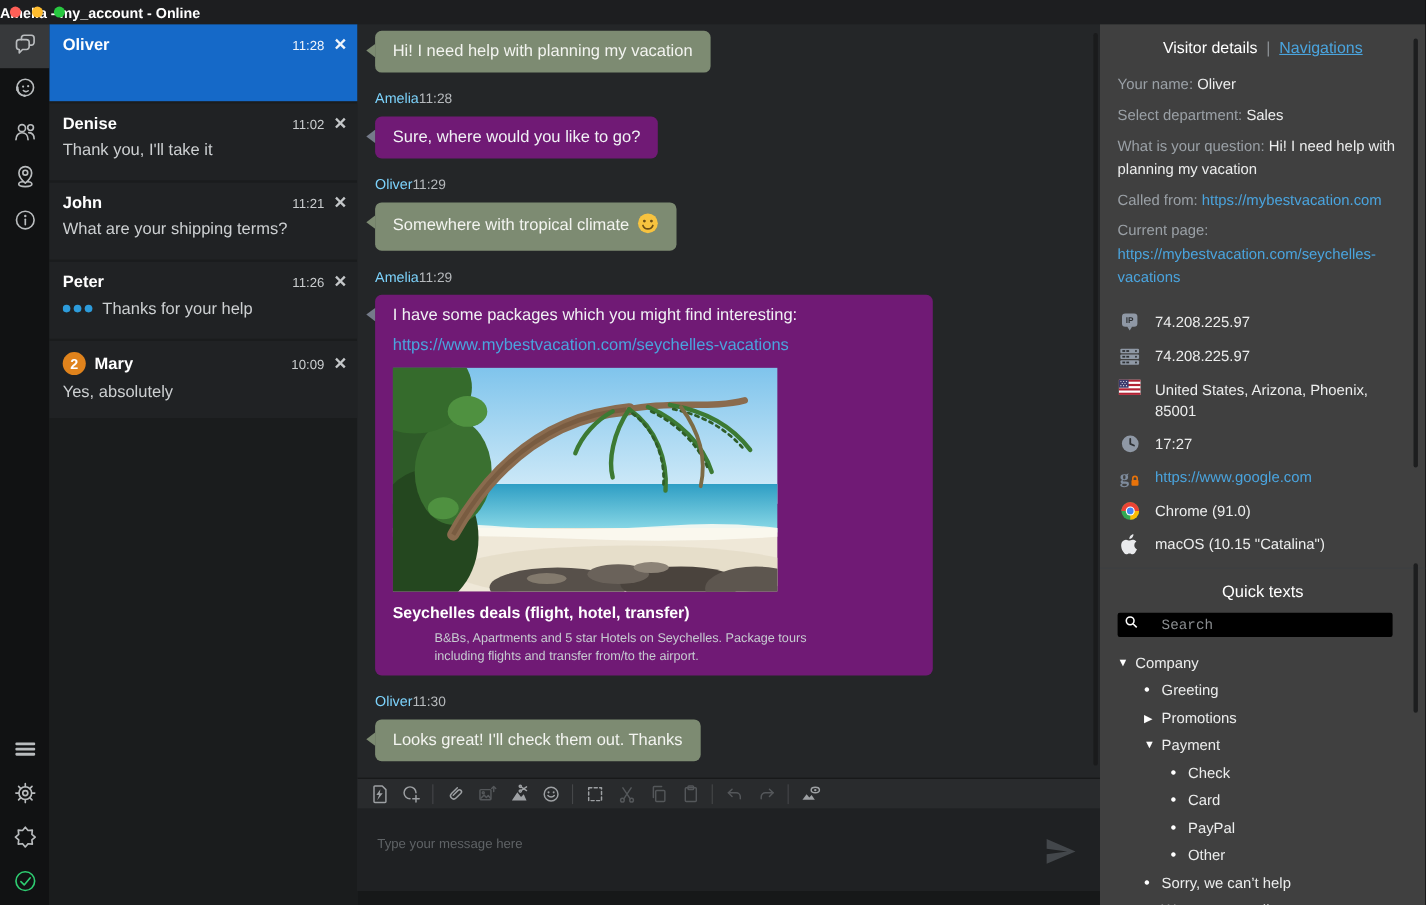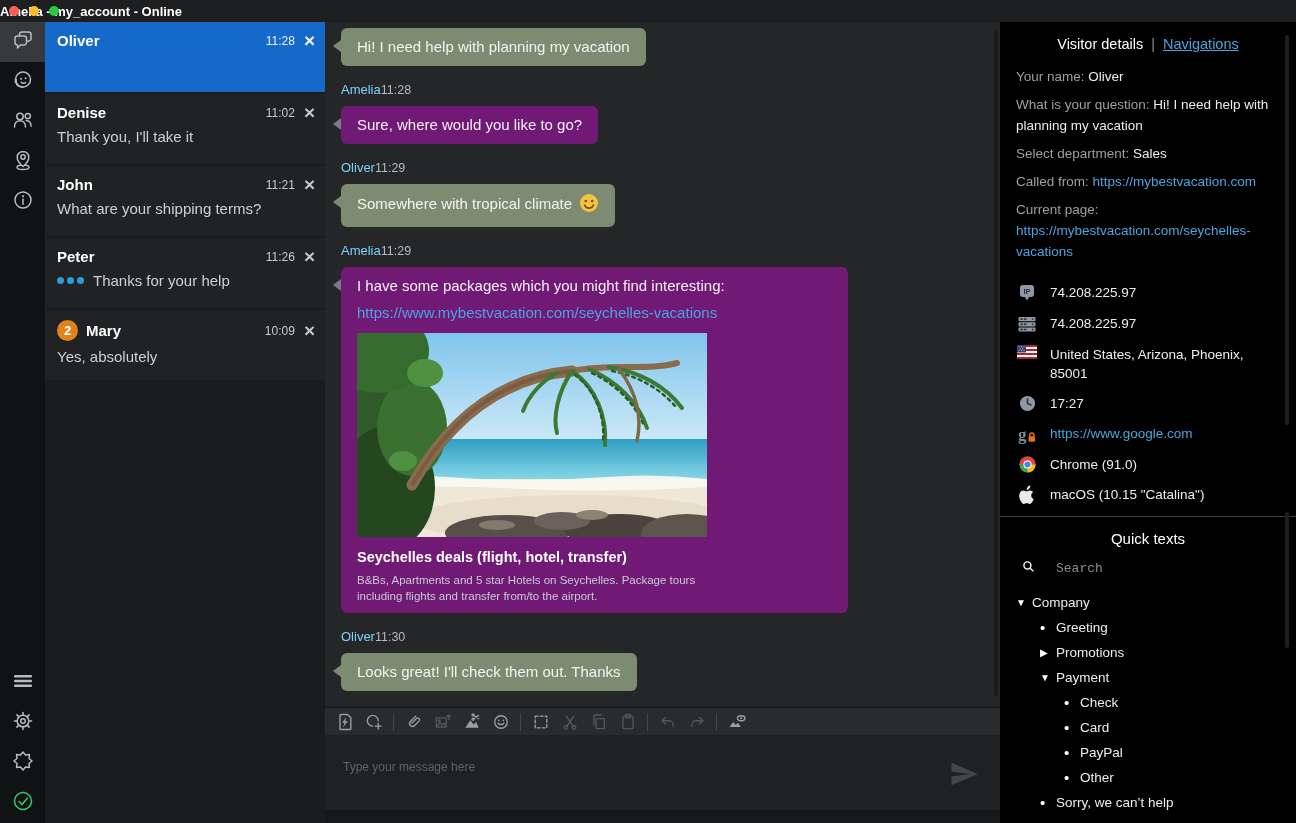--- a/index.html
+++ b/index.html
@@ -55,41 +55,41 @@
   .bubble.visitor::before{border-right-color:#7d8b72;}
   .bubble.agent::before{border-right-color:#757b8a;}
   .msg-meta{margin:0 0 8px 0;font-size:13px;line-height:16px;}
   .mname{font-weight:400;color:#7dd3fc;margin-right:0;}
   .mtime{color:#b6b9bc;font-size:12.5px;}
   .bubble .emoji{vertical-align:-4px;margin-left:7px;}
   .bubble.large{width:507px;box-sizing:border-box;}
   .blink{display:block;margin-top:7px;color:#4aa4de;text-decoration:none;cursor:pointer;}
   .bimg{margin-top:10px;width:350px;height:204px;overflow:hidden;cursor:pointer;}
   .btitle{margin-top:10px;font-size:14.5px;font-weight:700;color:#fff;}
-  .bdesc{margin-top:5px;font-size:11.5px;line-height:16px;color:#c7cbd1;max-width:375px;}
+  .bdesc{margin-top:5px;font-size:11.5px;line-height:16px;color:#c7cbd1;max-width:375px;margin-left:38px;}
 
   
   .toolbar{position:absolute;left:0;right:0;top:685px;height:28px;background:#292b2d;
            border-top:1px solid #151617;display:flex;align-items:center;padding:0 5px;box-sizing:border-box;}
   .tb-btn{width:29px;height:24px;display:flex;align-items:center;justify-content:center;cursor:pointer;}
   .tb-btn svg{stroke:#9da0a3;fill:none;stroke-width:1.6;stroke-linecap:round;stroke-linejoin:round;}
   .tb-btn svg .fil{fill:#9da0a3;stroke:none;}
   .tb-btn.disabled svg{stroke:#54575a;}
   .tb-sep{width:1px;height:18px;background:#454749;margin:0 5px;flex:none;}
 
   
   .composer{position:absolute;left:0;right:0;top:713px;bottom:0;background:#1f2123;}
   .composer textarea{position:absolute;left:0;top:0;right:64px;bottom:14px;background:transparent;border:none;
         outline:none;resize:none;color:#bef264;font-size:12px;font-family:Liberation Sans, sans-serif;padding:25px 0 0 18px;}
   .composer textarea::placeholder{color:#5f6366;}
   .send{position:absolute;right:20px;top:24px;cursor:pointer;}
   .composer .bottom-strip{position:absolute;left:0;right:0;bottom:0;height:13px;background:#161819;}
 
   
-  .rightpanel{position:absolute;left:1000px;top:22px;width:296px;height:801px;background:#000000;box-sizing:border-box;}
+  .rightpanel{position:absolute;left:1000px;top:22px;width:296px;height:801px;background:#404040;box-sizing:border-box;}
   .vd-tabs{padding:14px 0 4px;text-align:center;font-size:14.5px;color:#fff;}
   .vd-tabs .tab-sep{color:#8a8f94;margin:0 8px;font-weight:400;}
   .vd-tabs .tab-link{color:#4aa4de;text-decoration:underline;cursor:pointer;}
   .vd-fields{padding:10px 20px 0 16px;font-size:13.5px;line-height:21px;}
   .vd-row{margin-bottom:7px;}
   .vd-label{color:#9aa0a6;}
   .vd-value{color:#eceded;}
   .vd-value.link{color:#4aa4de;cursor:pointer;}
   .info-list{padding:14px 24px 0 16px;}
   .info-row{display:flex;align-items:flex-start;margin-bottom:11px;font-size:13.5px;line-height:19px;color:#eceded;}
@@ -436,22 +436,22 @@
     </div>
   </div>
 
   <div class="rightpanel">
     <div class="vd-tabs">
       <span>Visitor details</span><span class="tab-sep">|</span><span class="tab-link">Navigations</span>
     </div>
 
     <div class="vd-fields">
       <div class="vd-row"><span class="vd-label">Your name:</span> <span class="vd-value">Oliver</span></div>
+      <div class="vd-row"><span class="vd-label">Select department:</span> <span class="vd-value">Sales</span></div>
       <div class="vd-row"><span class="vd-label">What is your question:</span> <span class="vd-value">Hi! I need help with planning my vacation</span></div>
-      <div class="vd-row"><span class="vd-label">Select department:</span> <span class="vd-value">Sales</span></div>
       <div class="vd-row"><span class="vd-label">Called from:</span> <span class="vd-value link">https://mybestvacation.com</span></div>
       <div class="vd-row"><span class="vd-label">Current page:</span> <span class="vd-value link">https://mybestvacation.com/seychelles-vacations</span></div>
     </div>
 
     <div class="info-list">
       <div class="info-row">
         <span class="info-icon">
             <svg width="20" height="20" viewBox="0 0 20 20">
           <rect x="3" y="2" width="14" height="12" rx="3" fill="#8f98a5"></rect>
               <polygon points="7.6,13.5 12.4,13.5 10,17.5" fill="#8f98a5"></polygon>

